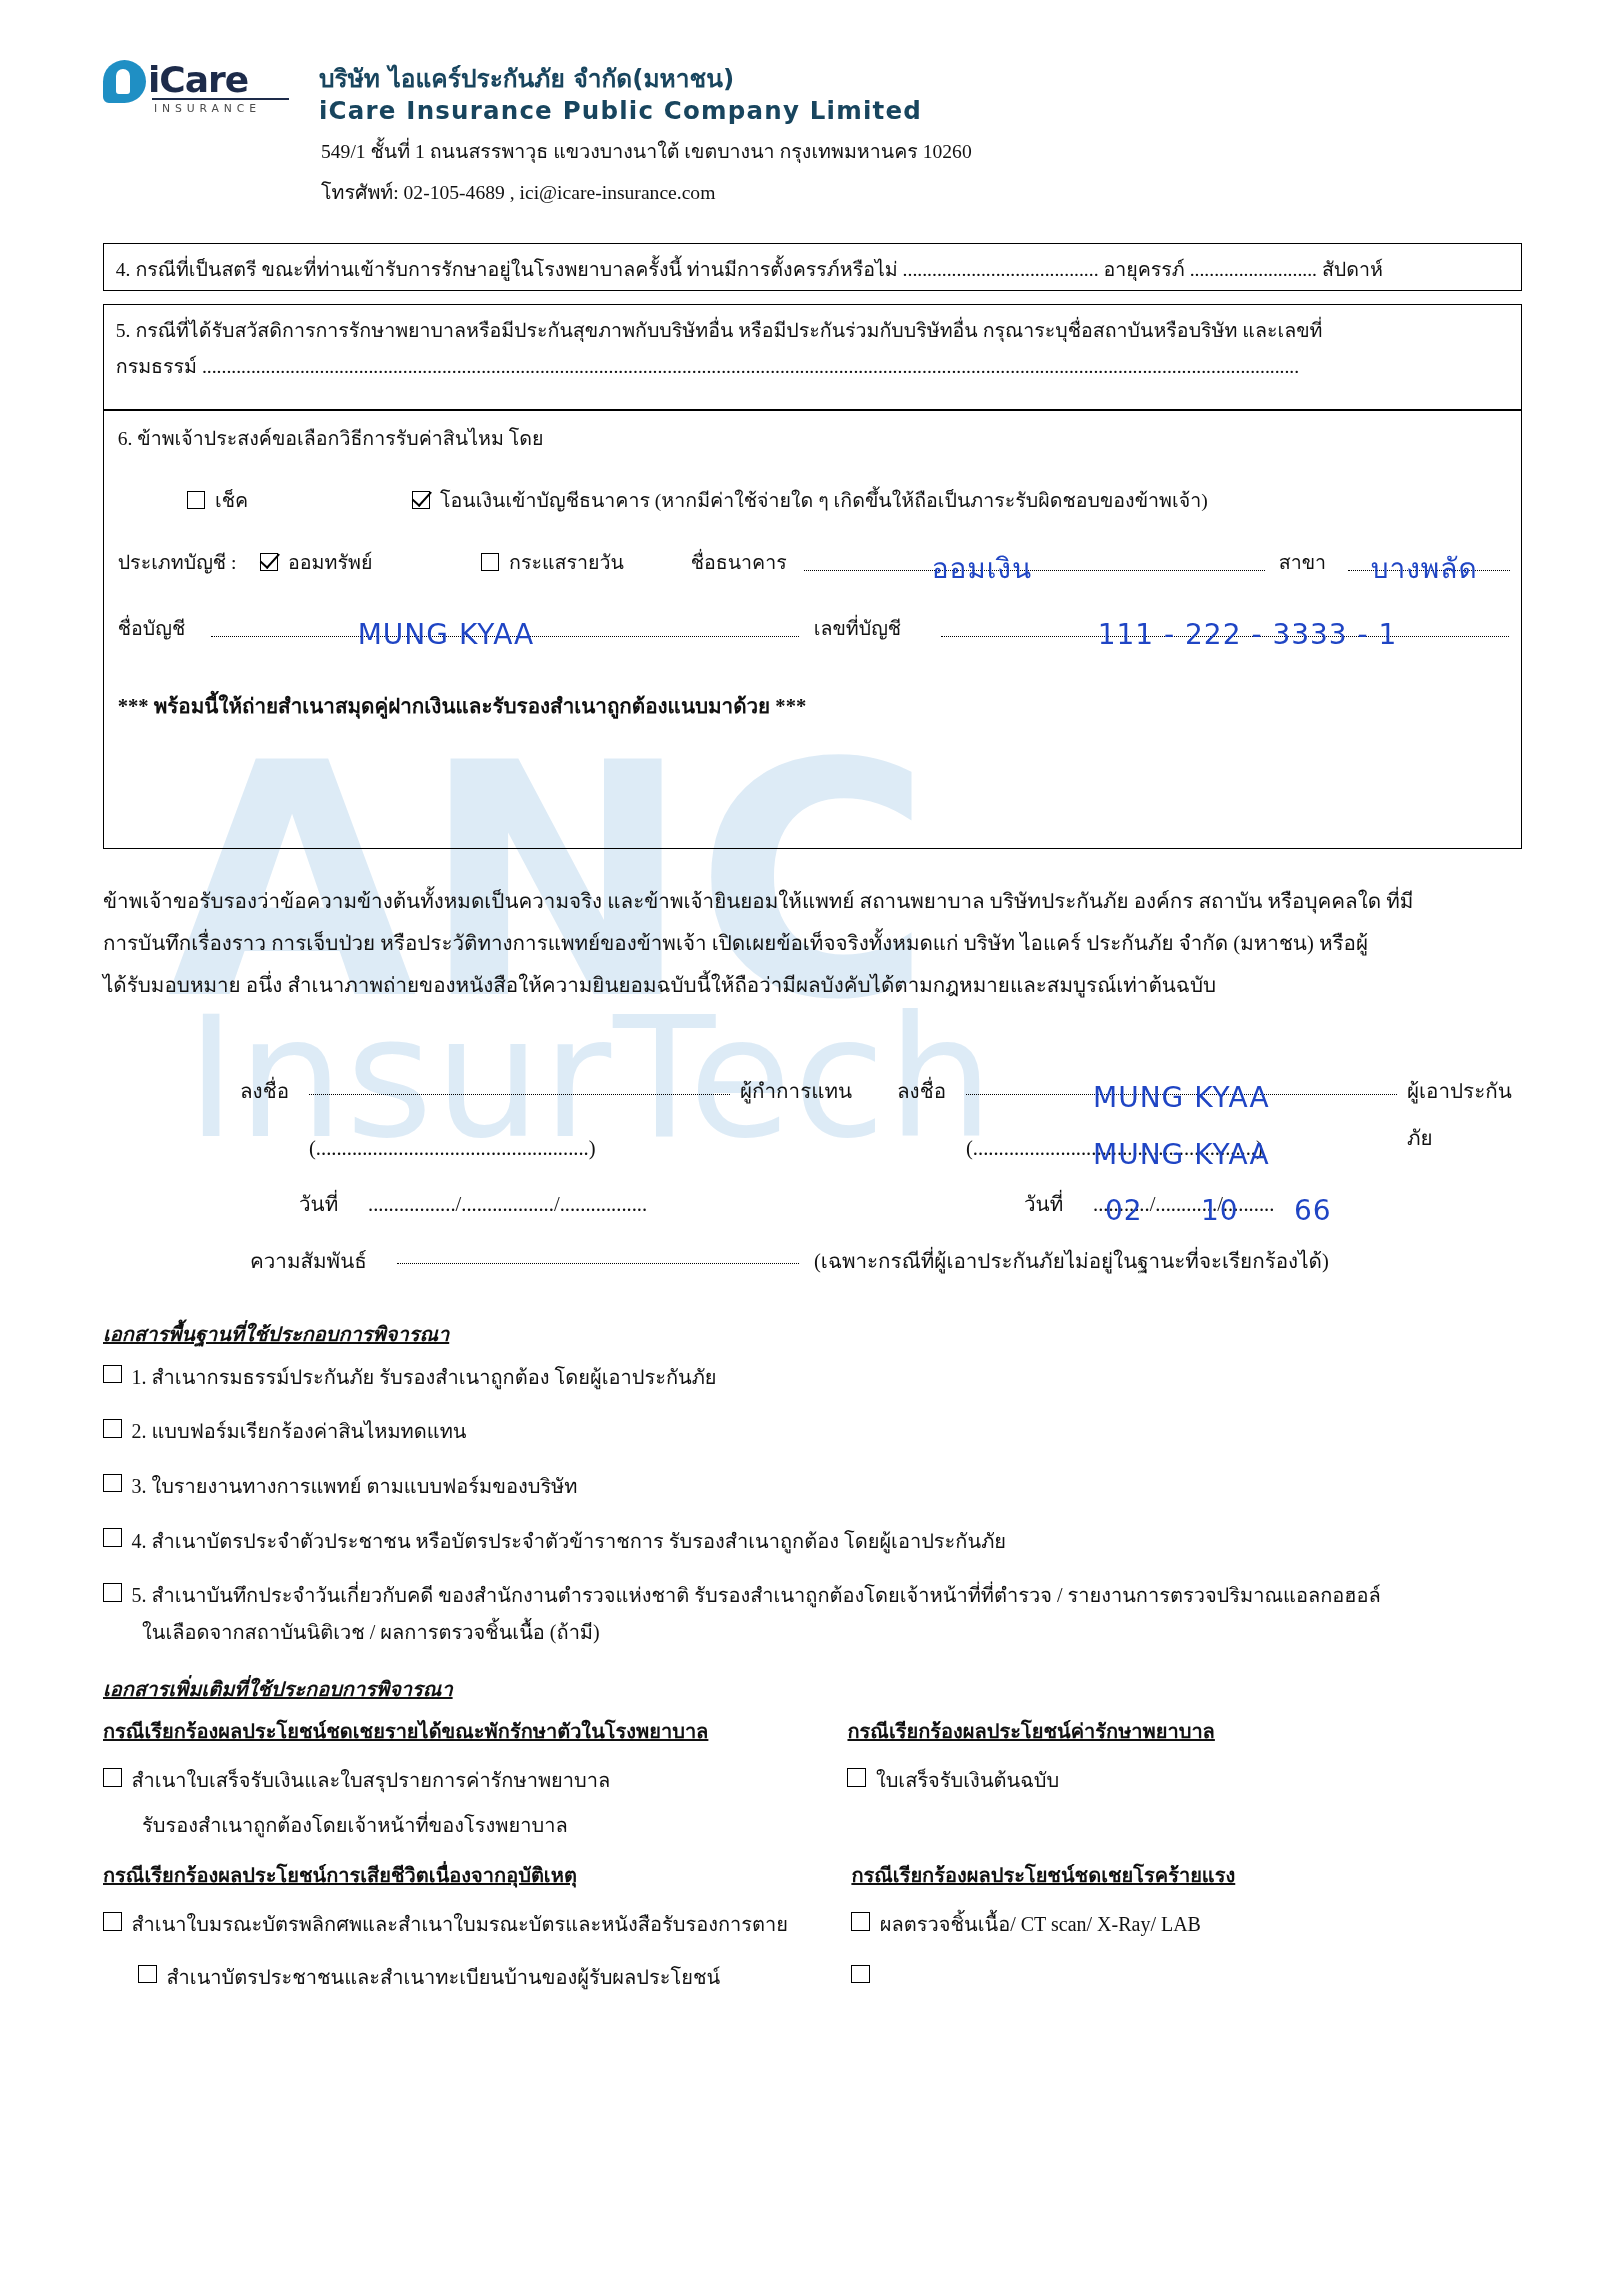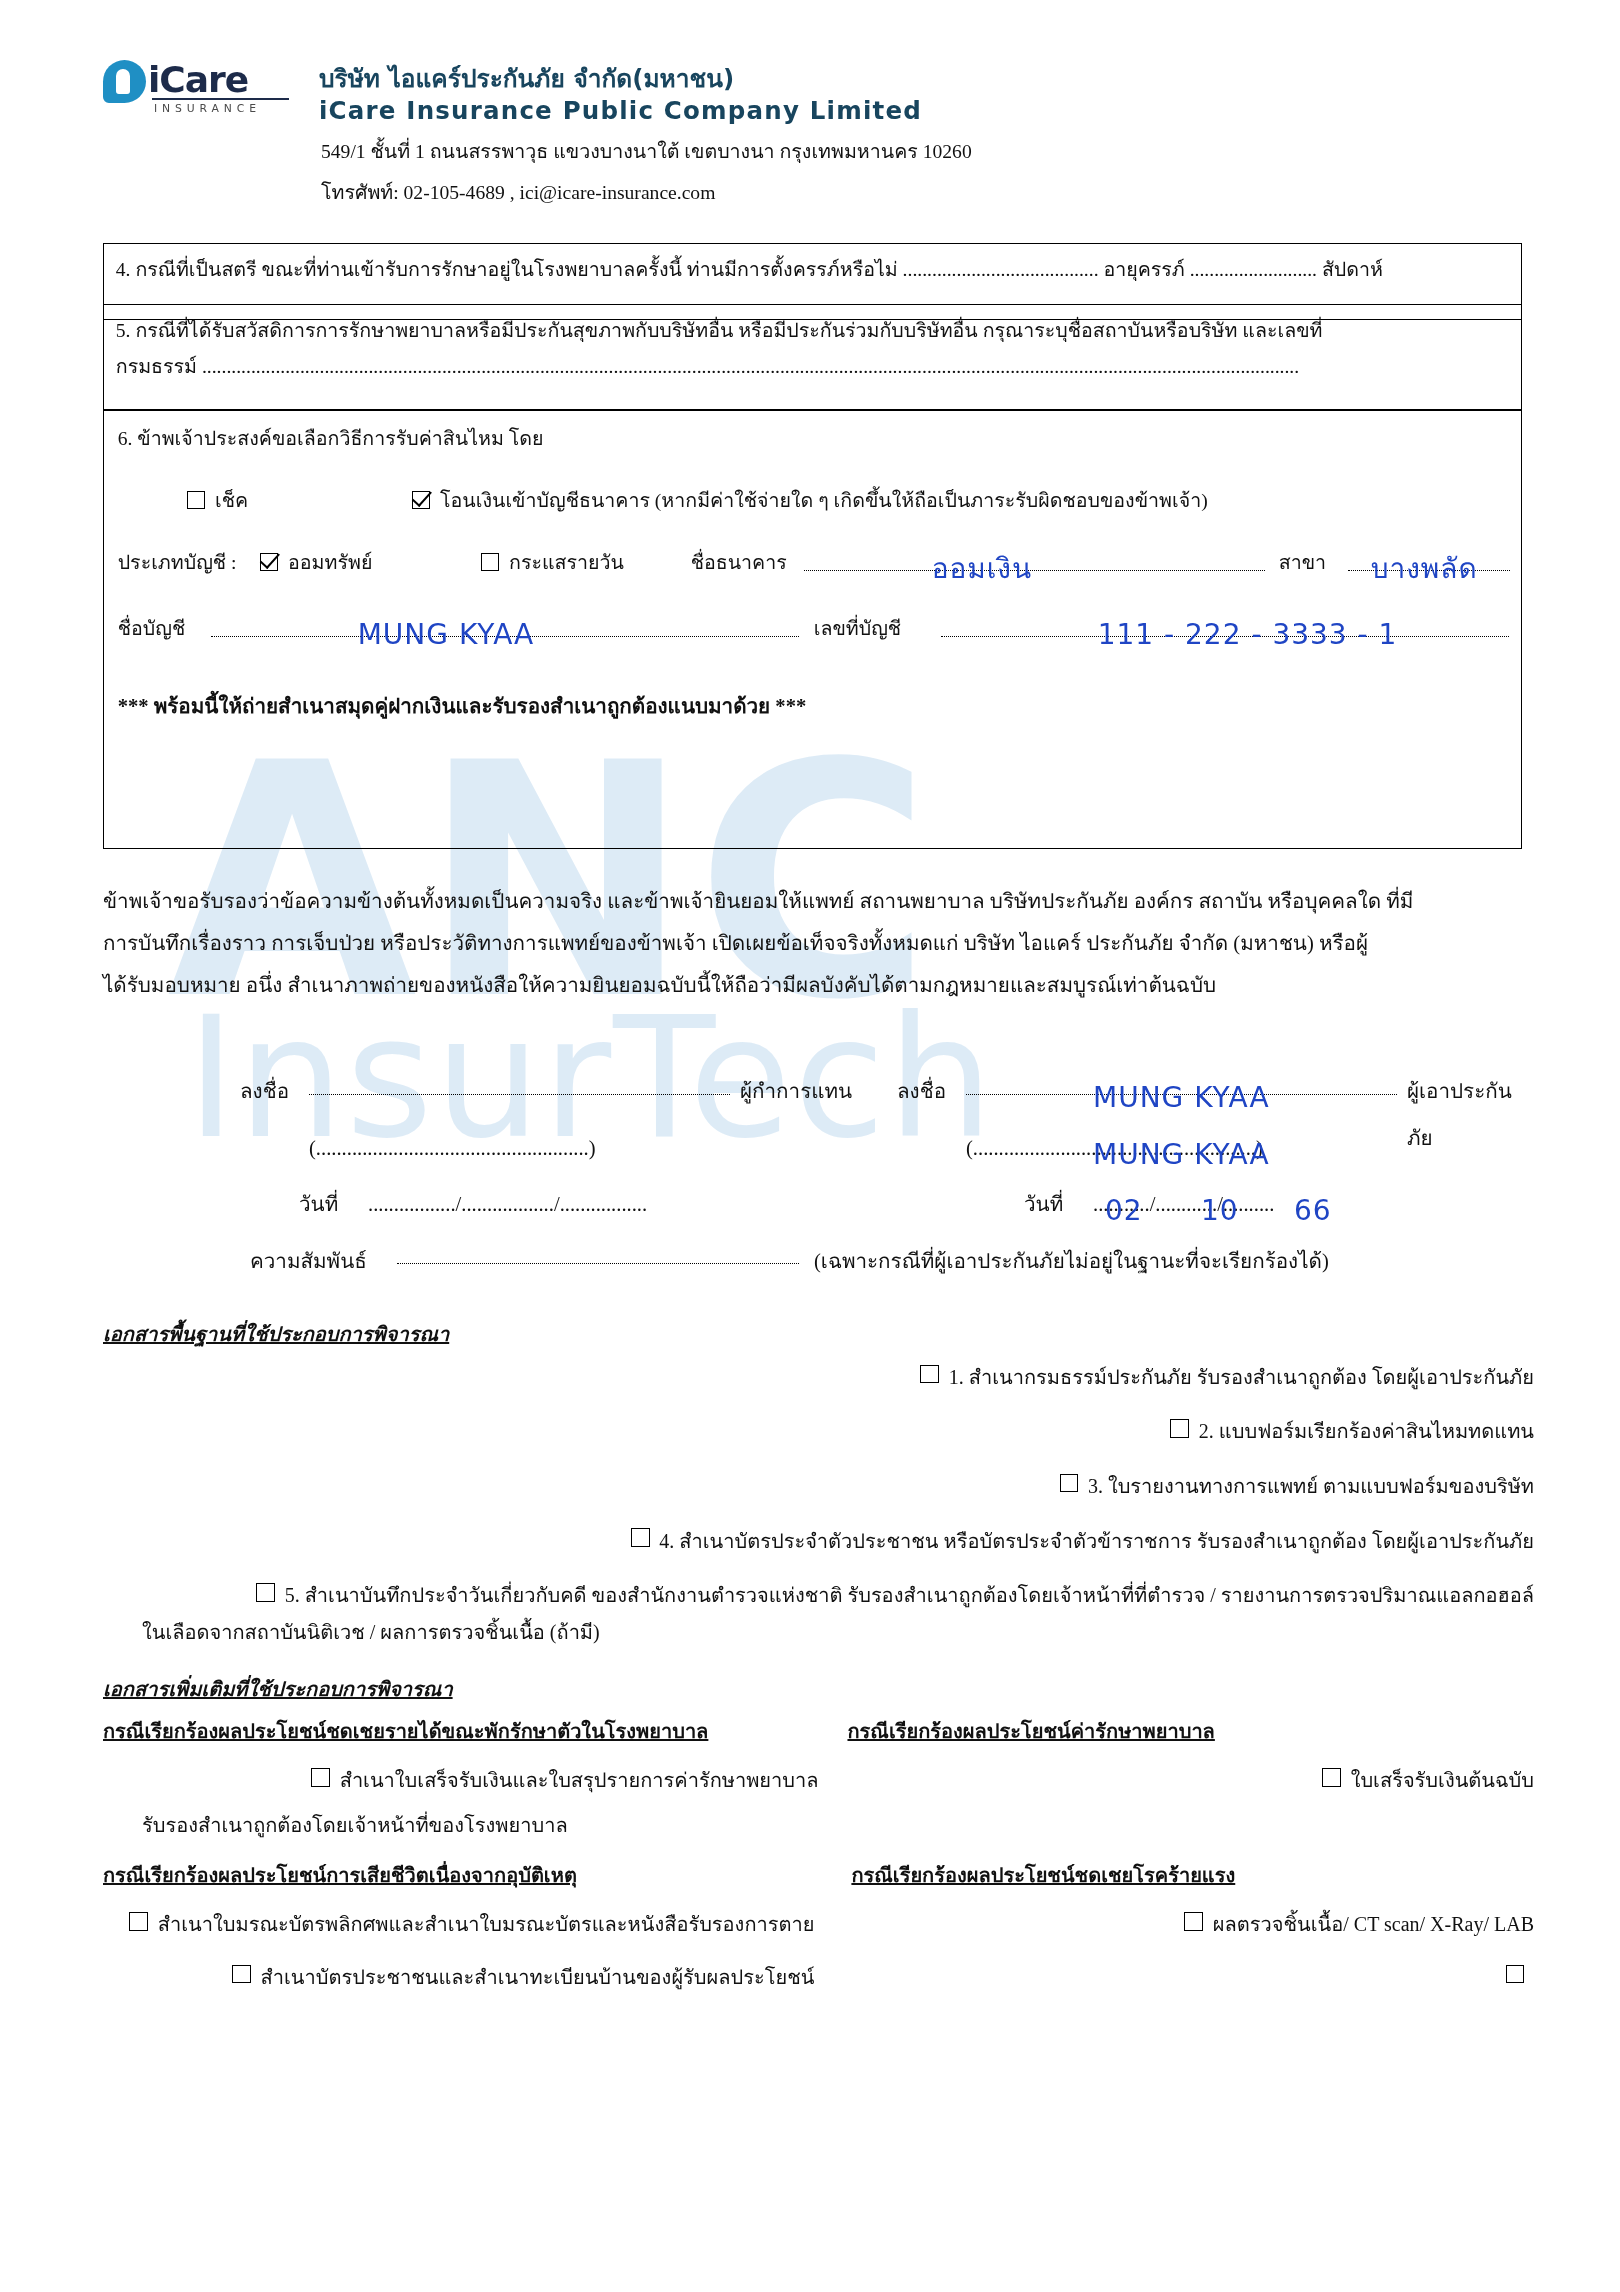--- a/index.html
+++ b/index.html
@@ -102,21 +102,21 @@
   }
 
   
   .box{
     position:absolute;
     border:1.6px solid #000;
     box-sizing:border-box;
     font-size:19.6px;
     line-height:1.85;
   }
-  .box4{left:103px;top:243px;width:1419px;height:77px;padding:7.8px 11.8px;}
+  .box4{left:103px;top:243px;width:1419px;height:48px;padding:7.8px 11.8px;}
   .box5{left:103px;top:304px;width:1419px;height:106px;padding:7.8px 11.8px;}
   .box6{left:103px;top:410px;width:1419px;height:439px;padding:9.8px 13.7px;}
 
   
   .cb{
     display:inline-block;
     width:18.6px;height:18.6px;
     border:1.6px solid #000;
     box-sizing:border-box;
     position:relative;
@@ -147,21 +147,21 @@
     position:absolute;left:103px;top:880px;width:1421px;
     font-size:20.6px;line-height:2.05;text-align:justify;
   }
 
   
   .sig{position:absolute;left:103px;top:1068px;width:1421px;font-size:20.6px;line-height:2.3;}
 
   
   .docs{position:absolute;left:103px;top:1318px;width:1431px;font-size:20px;line-height:1.65;}
   .sec-title{text-decoration:underline;font-weight:700;font-style:italic;margin-bottom:9.8px;display:block;}
-  .doc-item{margin:0 0 21.6px 0;display:flex;align-items:flex-start;justify-content:flex-end;}
+  .doc-item{margin:0 0 21.6px 0;display:flex;align-items:flex-start;}
   .doc-item .cb{flex:0 0 auto;margin-top:3.9px;}
   .doc-item .txt{display:inline-block;}
   .indent{margin-left:39px;display:block;}
 
   .two-col{display:flex;width:1431px;margin-top:3.9px;}
   .col{width:716px;box-sizing:border-box;}
   .col.right{padding-left:29px;}
   .col-head{text-decoration:underline;font-weight:700;margin-bottom:15.7px;display:block;}
 </style>
 </head>

